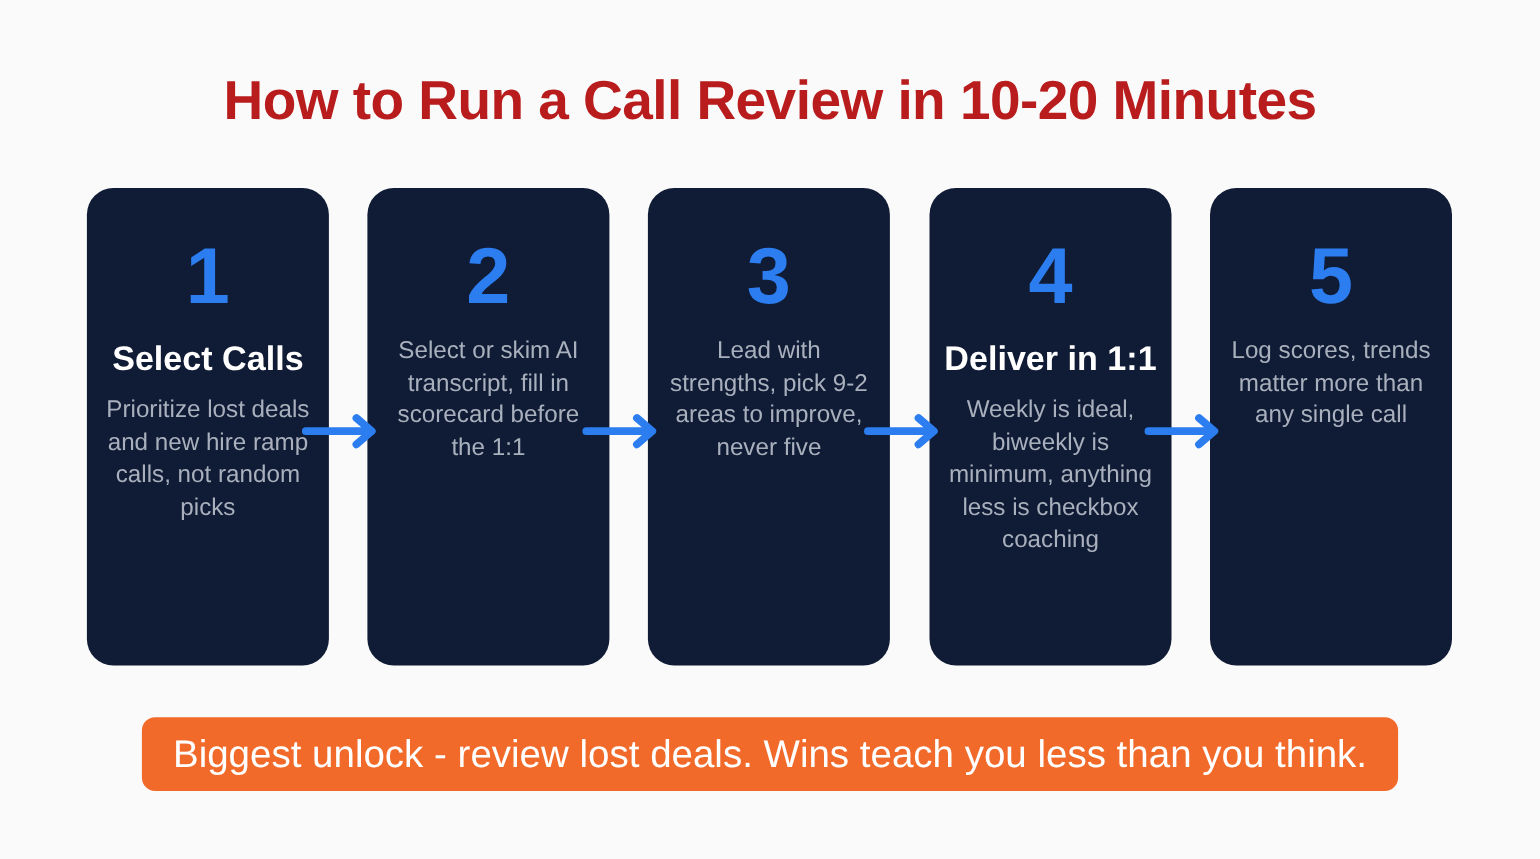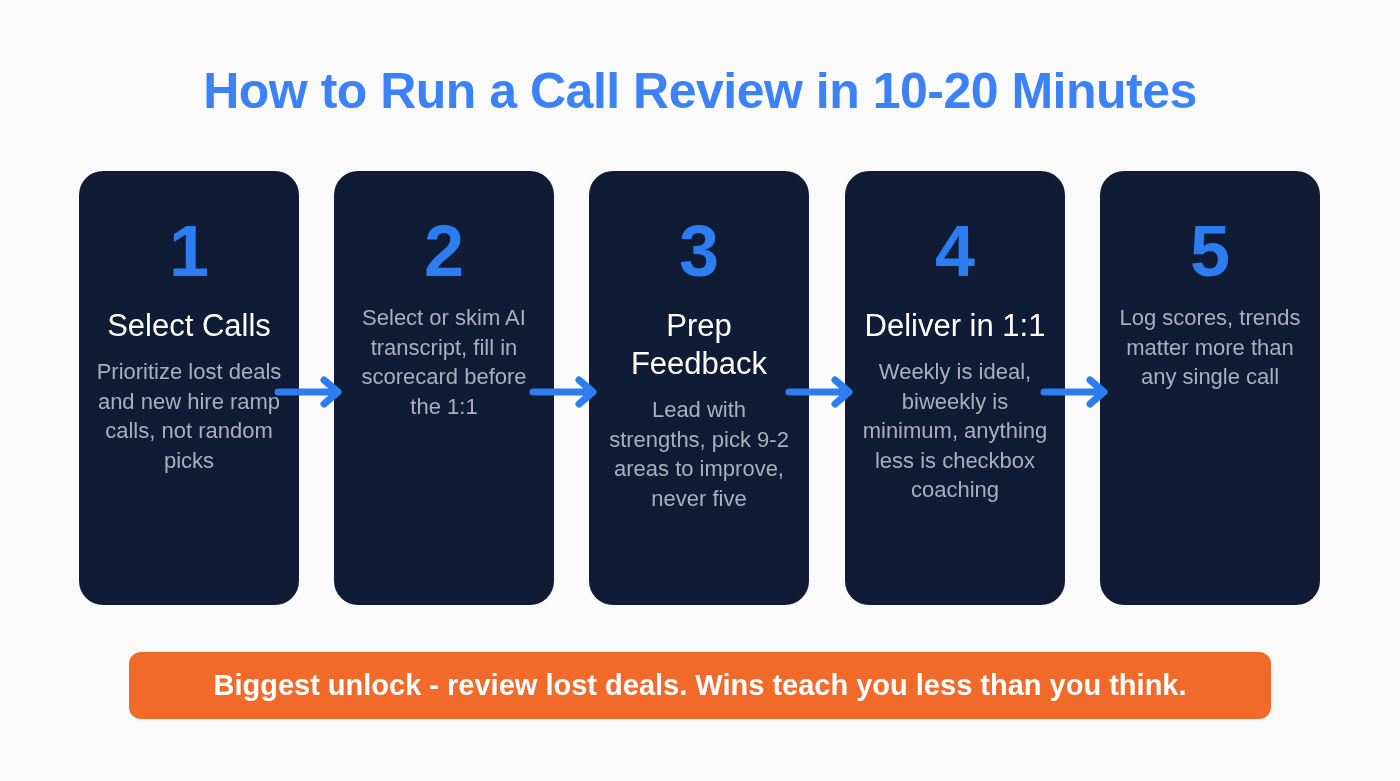--- a/index.html
+++ b/index.html
@@ -6,80 +6,79 @@
   body {
     width: 1400px; height: 781px;
     background: #fafafa;
     font-family: "Liberation Sans", "DejaVu Sans", sans-serif;
     position: relative; overflow: hidden;
   }
   .title {
     position: absolute; left: 0; right: 0; top: 62px;
     text-align: center;
     font-size: 50px; font-weight: 700;
-    color: #3b82f6; letter-spacing: -0.5px;
+    color: #b91c1c; letter-spacing: -0.5px;
   }
   .card {
     position: absolute; top: 171px;
     width: 220px; height: 434px;
     background: #101b35;
     border-radius: 24px;
     box-sizing: border-box;
     text-align: center;
     color: #ffffff;
   }
   .card .num {
     margin-top: 40px;
     font-size: 72px; font-weight: 700; color: #2b7df0;
     line-height: 80px;
   }
   .card .heading {
     margin-top: 16px;
-    font-size: 31px; font-weight: 400; color: #ffffff;
+    font-size: 31px; font-weight: 700; color: #ffffff;
     line-height: 38px;
     padding: 0 8px;
   }
   .card .desc {
     margin-top: 12px;
     font-size: 22px; color: #a9b0bd;
     line-height: 29.5px;
     padding: 0 14px;
   }
   .arrow {
     position: absolute; top: 374px;
     width: 72px; height: 36px;
   }
   .banner {
     position: absolute; left: 129px; top: 652px;
     width: 1142px; height: 67px;
     background: #f26a2a;
     border-radius: 12px;
     display: flex; align-items: center; justify-content: center;
-    color: #ffffff; font-size: 29px; font-weight: 700;
+    color: #ffffff; font-size: 35px; font-weight: 400;
   }
 </style>
 </head>
 <body>
 
 <div class="title">How to Run a Call Review in 10-20 Minutes</div>
 
 <div class="card" style="left:79px;">
   <div class="num">1</div>
   <div class="heading">Select Calls</div>
   <div class="desc">Prioritize lost deals and new hire ramp calls, not random picks</div>
 </div>
 
 <div class="card" style="left:334px;">
   <div class="num">2</div>
   <div class="desc">Select or skim AI transcript, fill in scorecard before the 1:1</div>
 </div>
 
 <div class="card" style="left:589px;">
   <div class="num">3</div>
-  <div class="heading">Prep Feedback</div>
   <div class="desc">Lead with strengths, pick 9-2 areas to improve, never five</div>
 </div>
 
 <div class="card" style="left:845px;">
   <div class="num">4</div>
   <div class="heading">Deliver in 1:1</div>
   <div class="desc">Weekly is ideal, biweekly is minimum, anything less is checkbox coaching</div>
 </div>
 
 <div class="card" style="left:1100px;">

